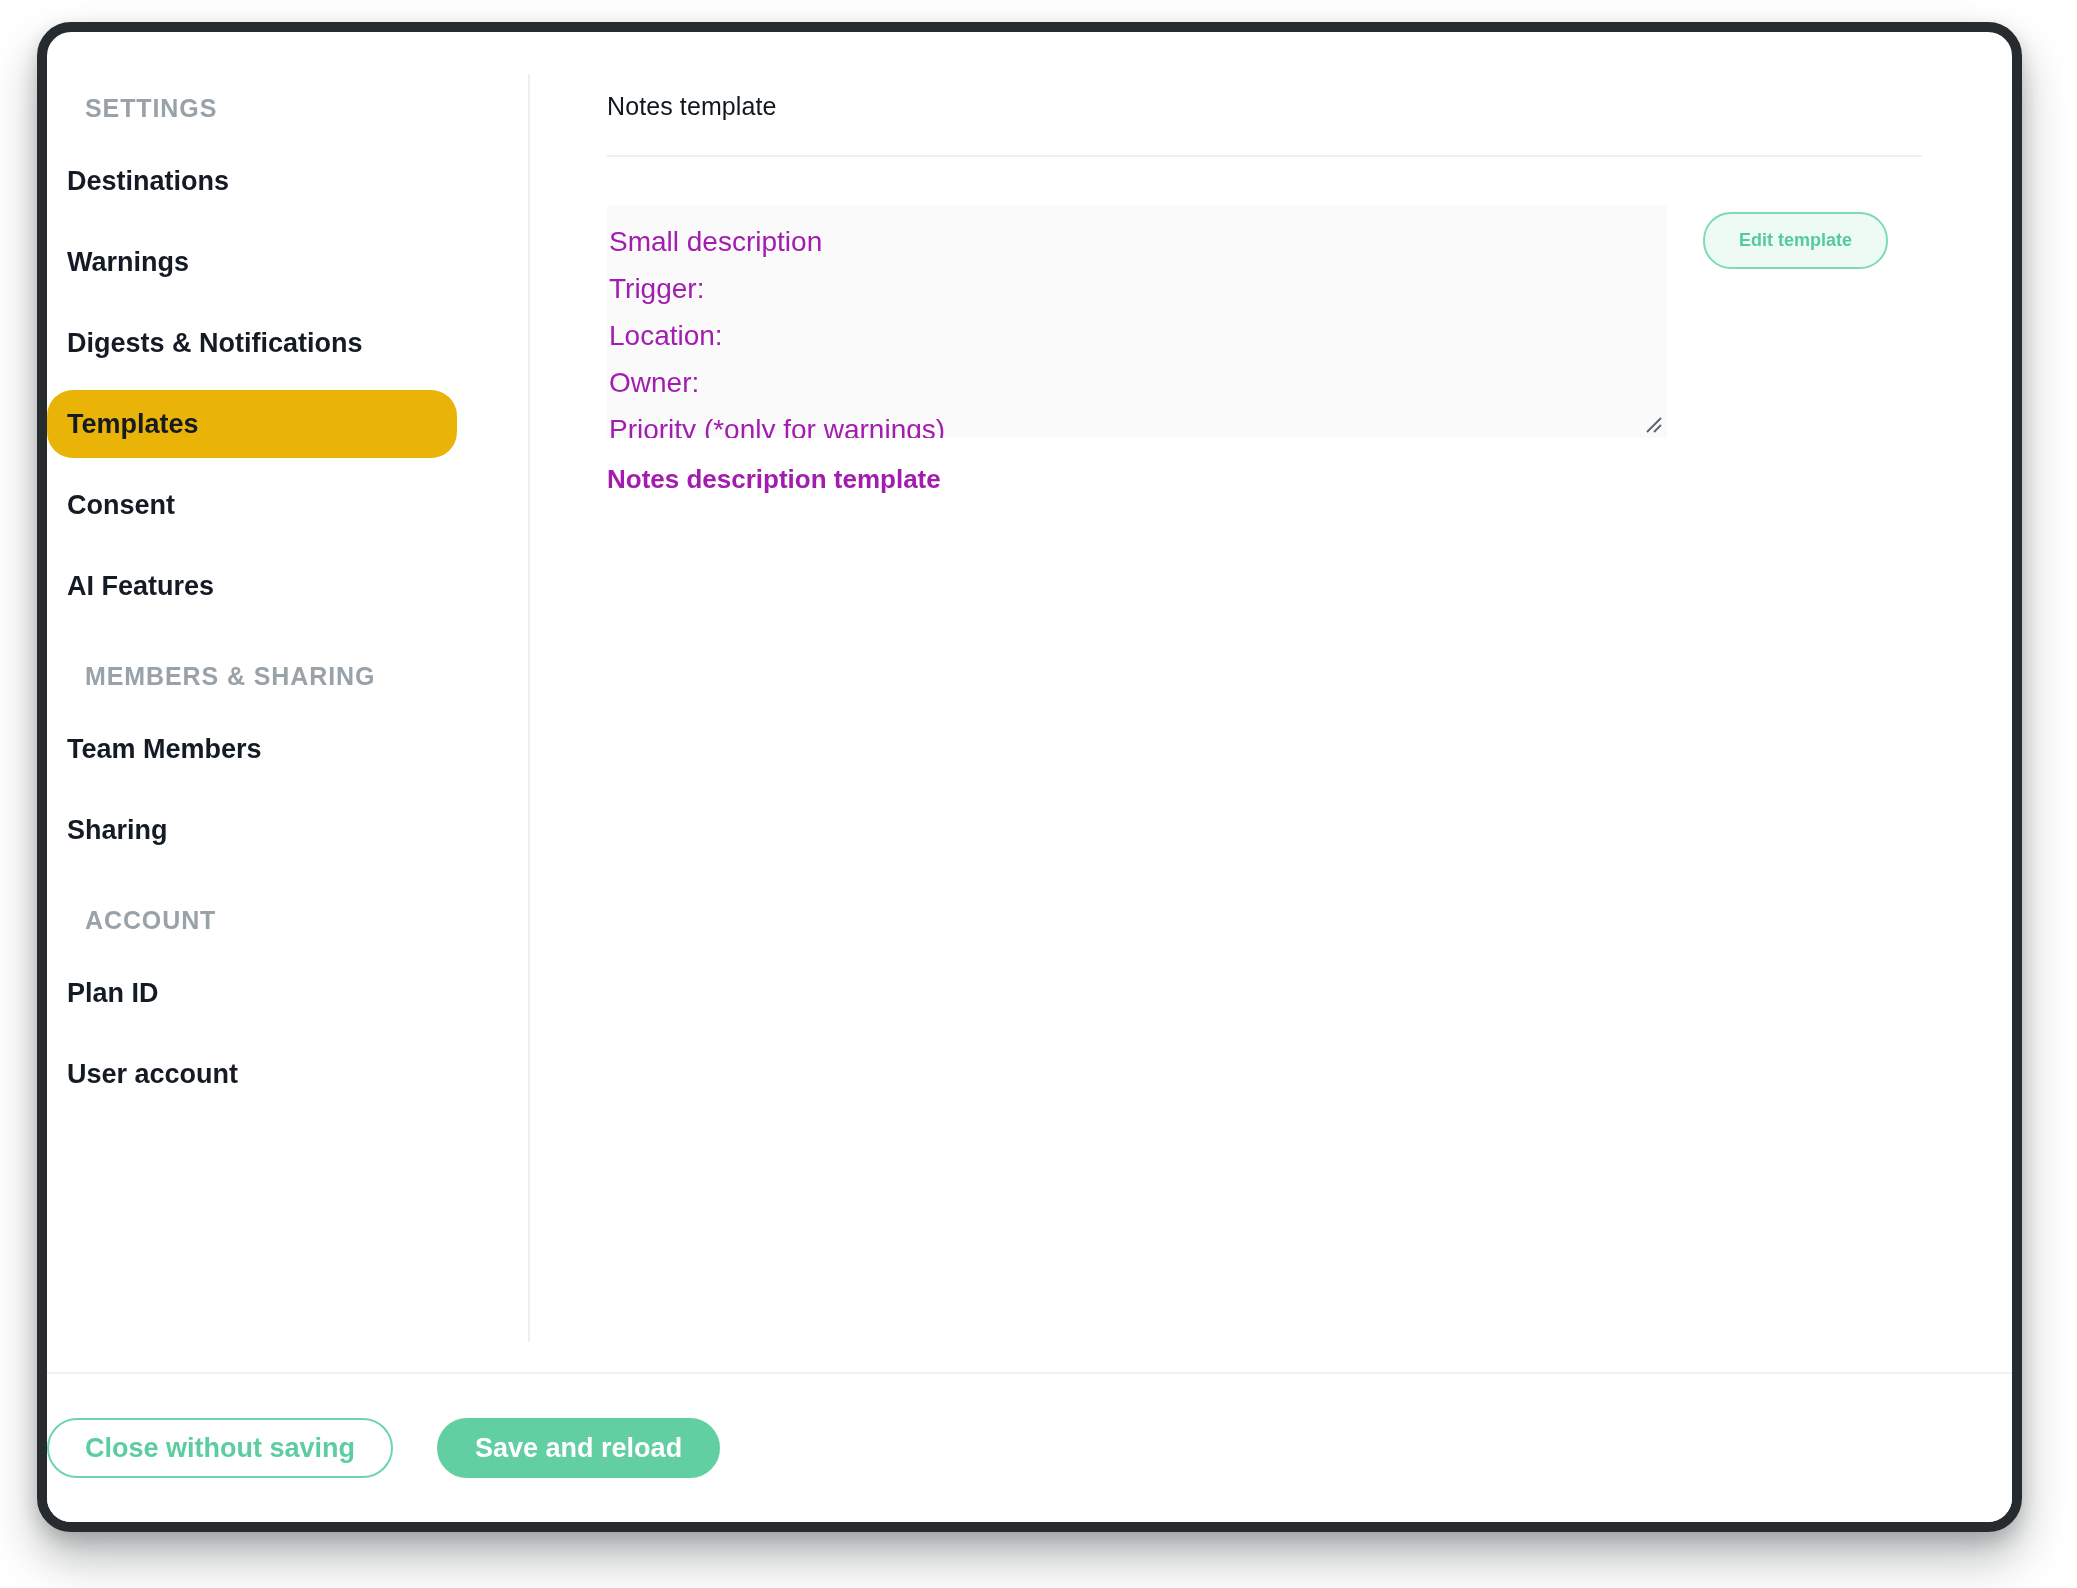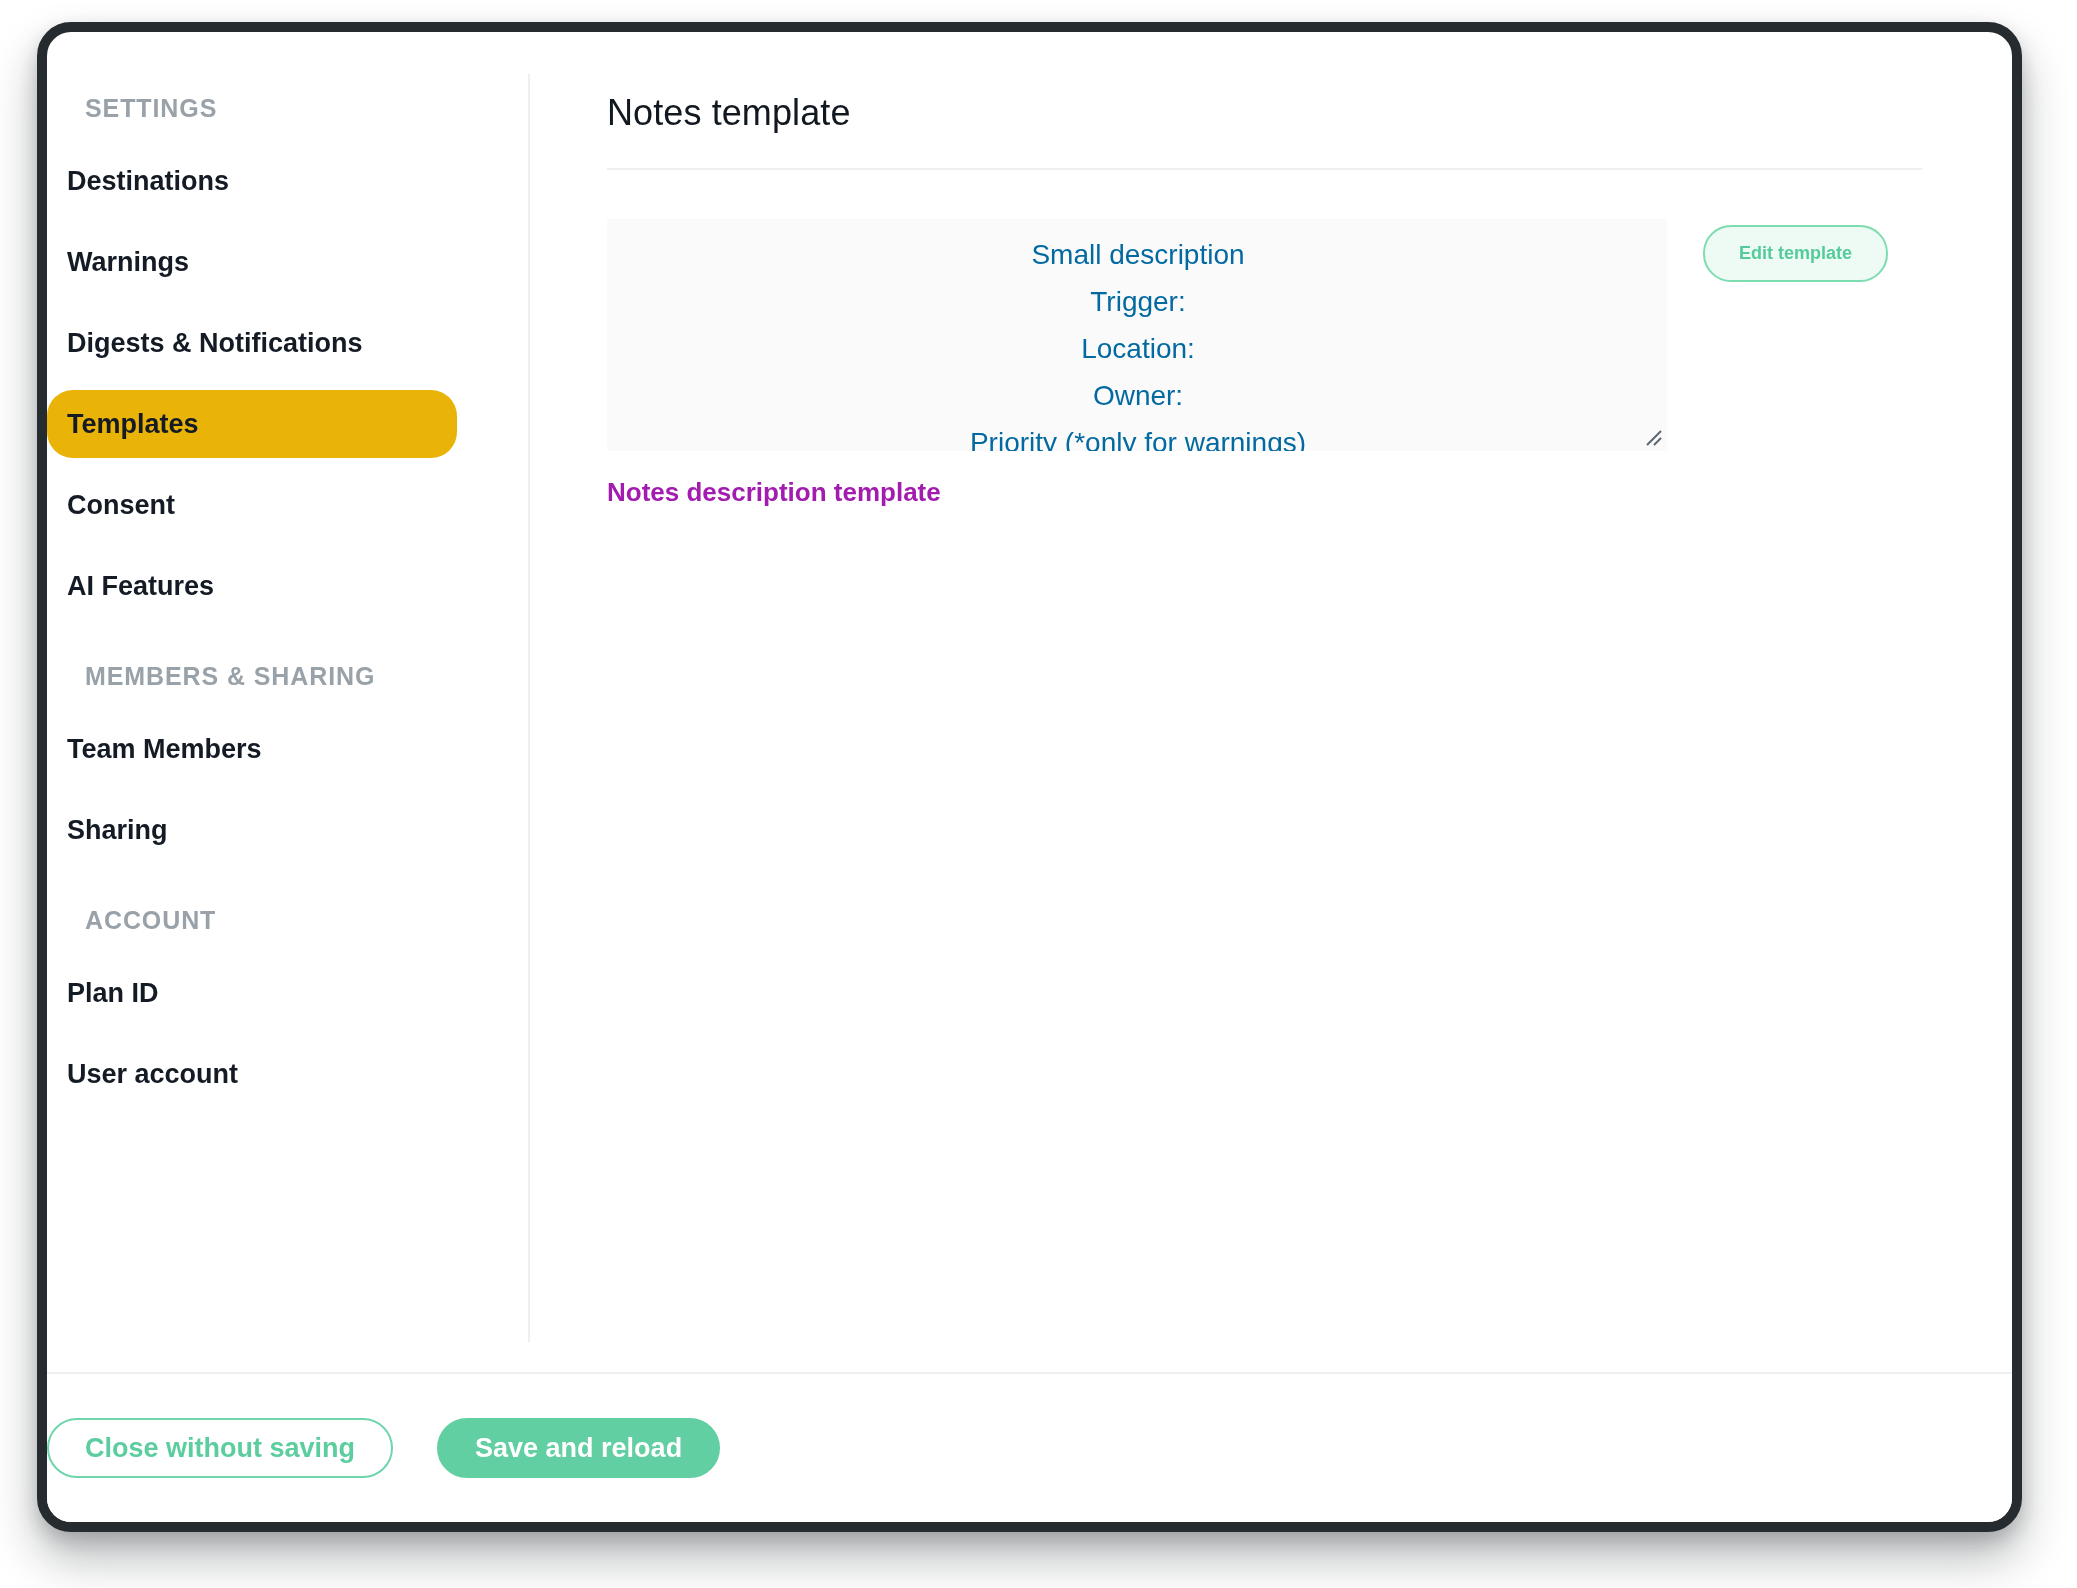--- a/index.html
+++ b/index.html
@@ -102,21 +102,21 @@
   }
 
   
   .content {
     flex: 1 1 auto;
     position: relative;
     padding: 60px 60px 0 77px;
     box-sizing: border-box;
   }
   .page-title {
-    font-size: 36px;
+    font-size: 25px;
     font-weight: 400;
     color: #111820;
     margin: 0;
     padding: 0 0 34px 0;
     letter-spacing: 0.1px;
   }
   .title-rule {
     height: 2px;
     background: #edeff1;
     width: 1315px;
@@ -136,25 +136,24 @@
   .fake-textarea {
     width: 1060px;
     height: 232px;
     background: #fafafa;
     border: none;
     border-radius: 0;
     box-sizing: border-box;
     padding: 12px 0 0 2px;
     font-family: "Liberation Sans", sans-serif;
     font-size: 28px;
-    color: #0369a1;
+    color: #a21caf;
     line-height: 47px;
     position: relative;
     overflow: hidden;
-    text-align: center;
   }
   .fake-textarea .line { white-space: pre; }
 
   .resize-grip {
     position: absolute;
     right: 4px;
     bottom: 4px;
     width: 22px;
     height: 22px;
     pointer-events: none;

